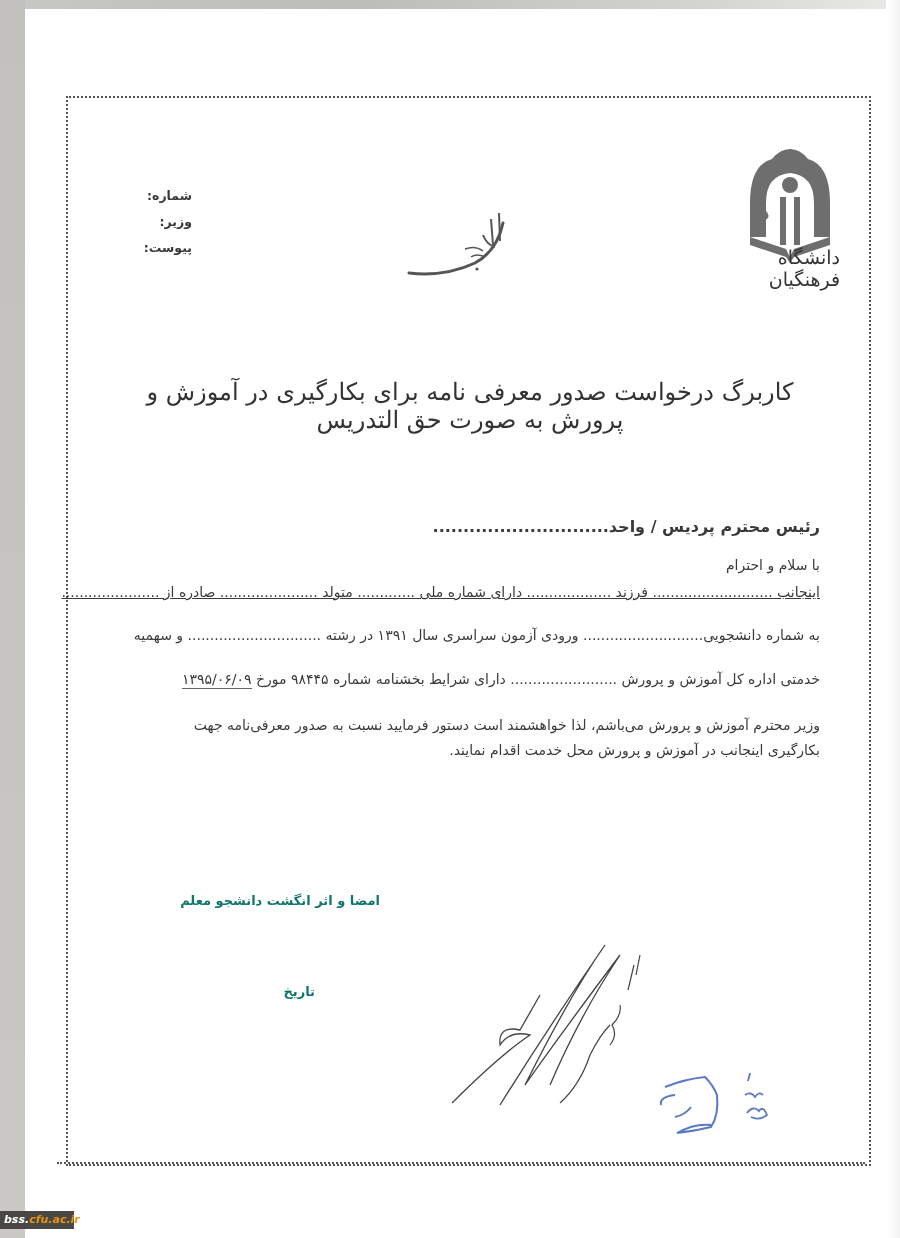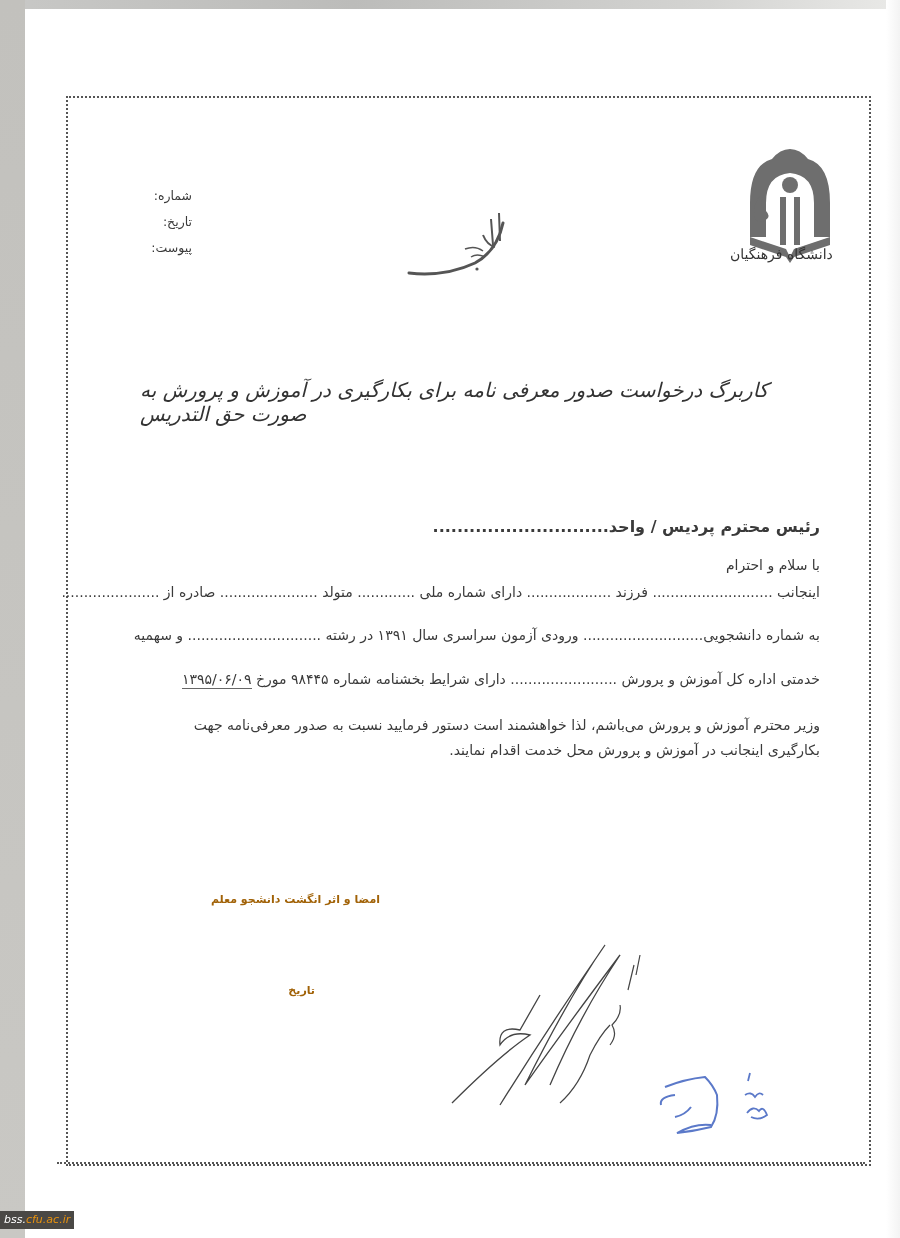--- a/index.html
+++ b/index.html
@@ -27,51 +27,51 @@
     box-sizing:border-box;
   }
   .frame-bottom-fix {
     position:absolute; left:57px; top:1162px; width:808px; height:0;
     border-top:2px dotted #555;
   }
   .logo {
     position:absolute; left:742px; top:145px; width:96px; height:130px;
   }
   .logo-caption {
-    position:absolute; left:730px; top:246px; width:110px; text-align:left;
-    font-family:"DejaVu Serif", serif; font-size:14px; color:#333;
+    position:absolute; left:730px; top:246px; width:110px; text-align:right;
+    font-family:"DejaVu Serif", serif; font-size:19px; color:#333;
     direction:rtl;
   }
   .meta {
     position:absolute; left:120px; top:183px; width:72px;
-    direction:rtl; font-size:12.5px; font-weight:normal; color:#3a3a3a;
+    direction:rtl; font-size:12.5px; font-weight:bold; color:#3a3a3a;
     line-height:26px;
   }
   .bismillah {
     position:absolute; left:405px; top:205px; width:110px; height:75px;
   }
   .title {
     position:absolute; left:140px; top:378px; width:660px;
-    direction:rtl; text-align:left;
-    font-family:"DejaVu Serif", serif; font-style:italic; font-size:20px; color:#333;
+    direction:rtl; text-align:center;
+    font-family:"DejaVu Serif", serif; font-size:24px; color:#333;
     letter-spacing:-0.5px;
   }
   .body-text {
     position:absolute; right:80px; width:700px; direction:rtl; text-align:right;
     font-size:14px; color:#3a3a3a; white-space:nowrap;
   }
   .greeting-title { font-weight:bold; font-size:16px; }
   .underlined { border-bottom:1px solid #666; padding-bottom:1px;margin-top:24px; }
   .sign-label {
-    position:absolute; direction:rtl; text-align:right; font-weight:bold; font-size:11px; color:#a16207;
+    position:absolute; direction:rtl; text-align:right; font-weight:bold; font-size:13px; color:#0f766e;
   }
   .sig { position:absolute; }
   .watermark {
     position:absolute; left:0; top:1211px; width:74px; height:18px;
-    background:#4a4845; color:#fff; font-size:11px; font-weight:normal; font-style:italic;
+    background:#4a4845; color:#fff; font-size:11px; font-weight:bold; font-style:italic;
     line-height:18px; padding-left:4px; box-sizing:border-box; white-space:nowrap;
   }
   .watermark .accent { color:#e8920f; }
 </style>
 </head>
 <body>
 
 <div class="scan-top"></div>
 <div class="scan-left"></div>
 <div class="scan-right"></div>
@@ -83,36 +83,36 @@
   <circle cx="48" cy="40" r="8" fill="#6e6e6e"></circle>
   <path d="M38 52 L44 52 L44 100 L38 100 Z" fill="#6e6e6e"></path>
   <path d="M52 52 L58 52 L58 100 L52 100 Z" fill="#6e6e6e"></path>
   <path d="M12 70 Q12 52 22 50 Q16 60 24 66 Q30 72 22 76 Q12 78 12 70 Z" fill="#6e6e6e"></path>
   <path d="M8 92 L44 104 L48 112 L52 104 L88 92 L88 100 L52 112 L48 118 L44 112 L8 100 Z" fill="#6e6e6e"></path>
 </svg>
 <div class="logo-caption">دانشگاه فرهنگیان</div>
 
 <div class="meta">
   <div>شماره:</div>
-  <div>تاریخ:</div>
+  <div>وزیر:</div>
   <div>پیوست:</div>
 </div>
 
 <svg class="bismillah" viewBox="0 0 110 75">
   <path d="M4 68 Q40 72 70 58 Q92 46 98 18" stroke="#555" stroke-width="3" fill="none" stroke-linecap="round"></path>
   <path d="M86 14 L88 40 M94 8 L95 36 M78 30 Q82 40 90 42" stroke="#555" stroke-width="2" fill="none"></path>
   <path d="M60 44 Q70 40 78 46 M66 52 Q72 48 80 52" stroke="#555" stroke-width="1.5" fill="none"></path>
   <circle cx="72" cy="64" r="1.6" fill="#555"></circle>
 </svg>
 
 <div class="title">کاربرگ درخواست صدور معرفی نامه برای بکارگیری در آموزش و پرورش به صورت حق التدریس</div>
 
 <div class="body-text greeting-title" style="top:517px;">رئیس محترم پردیس / واحد.............................</div>
 <div class="body-text" style="top:541px;margin-top:16px;">با سلام و احترام</div>
-<div class="body-text" style="top:584px;">اینجانب ........................... فرزند ................... دارای شماره ملی ............. متولد ...................... صادره از ......................</div>
+<div class="body-text" style="top:584px;text-decoration:underline;">اینجانب ........................... فرزند ................... دارای شماره ملی ............. متولد ...................... صادره از ......................</div>
 <div class="body-text" style="top:627px;">به شماره دانشجویی........................... ورودی آزمون سراسری سال ۱۳۹۱ در رشته .............................. و سهمیه</div>
 <div class="body-text" style="top:671px;">
   <span>خدمتی اداره کل آموزش و پرورش ........................ دارای شرایط بخشنامه شماره ۹۸۴۴۵ مورخ</span>
   <span class="underlined">۱۳۹۵/۰۶/۰۹</span>
 </div>
 <div class="body-text" style="top:717px;">وزیر محترم آموزش و پرورش می‌باشم،  لذا خواهشمند است دستور فرمایید نسبت به صدور معرفی‌نامه جهت</div>
 <div class="body-text" style="top:742px;">بکارگیری اینجانب در آموزش و پرورش محل خدمت اقدام نمایند.</div>
 
 <div class="sign-label" style="left:175px; top:893px; width:205px;">امضا و اثر انگشت دانشجو معلم</div>
 <div class="sign-label" style="left:250px; top:984px; width:65px;">تاریخ</div>

